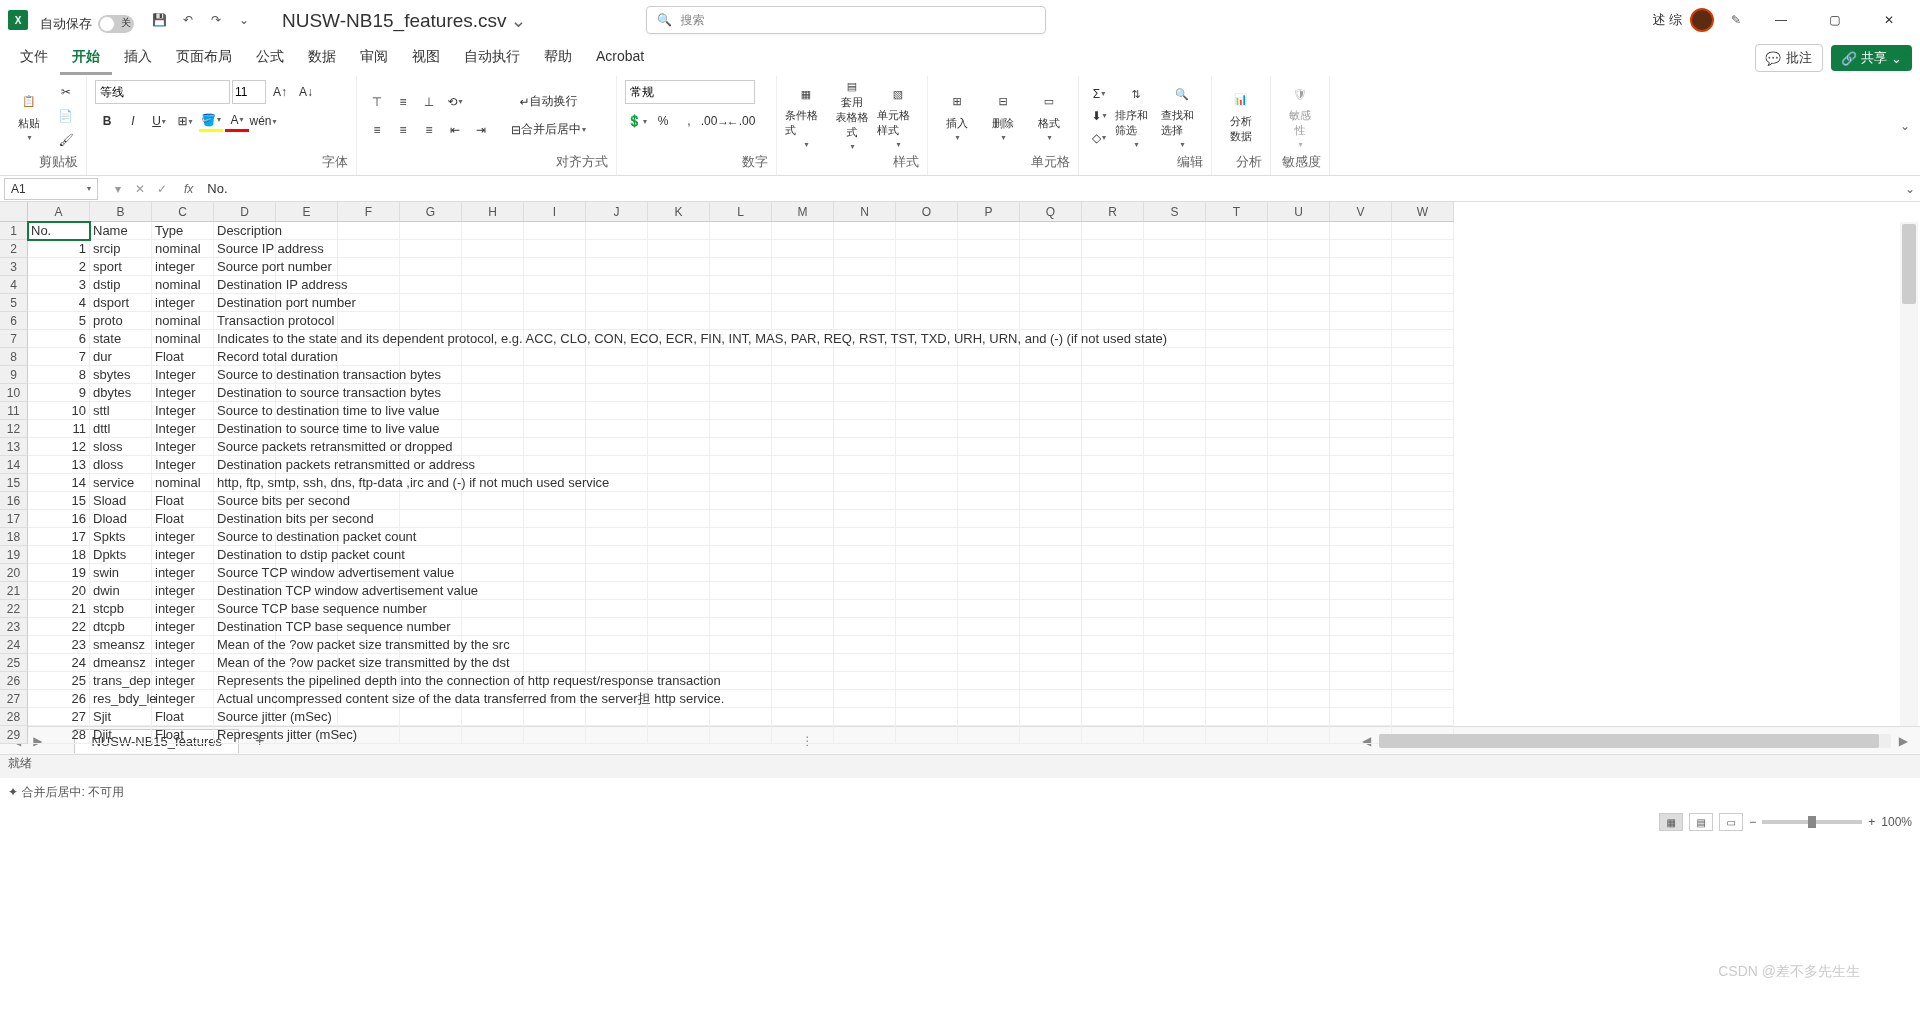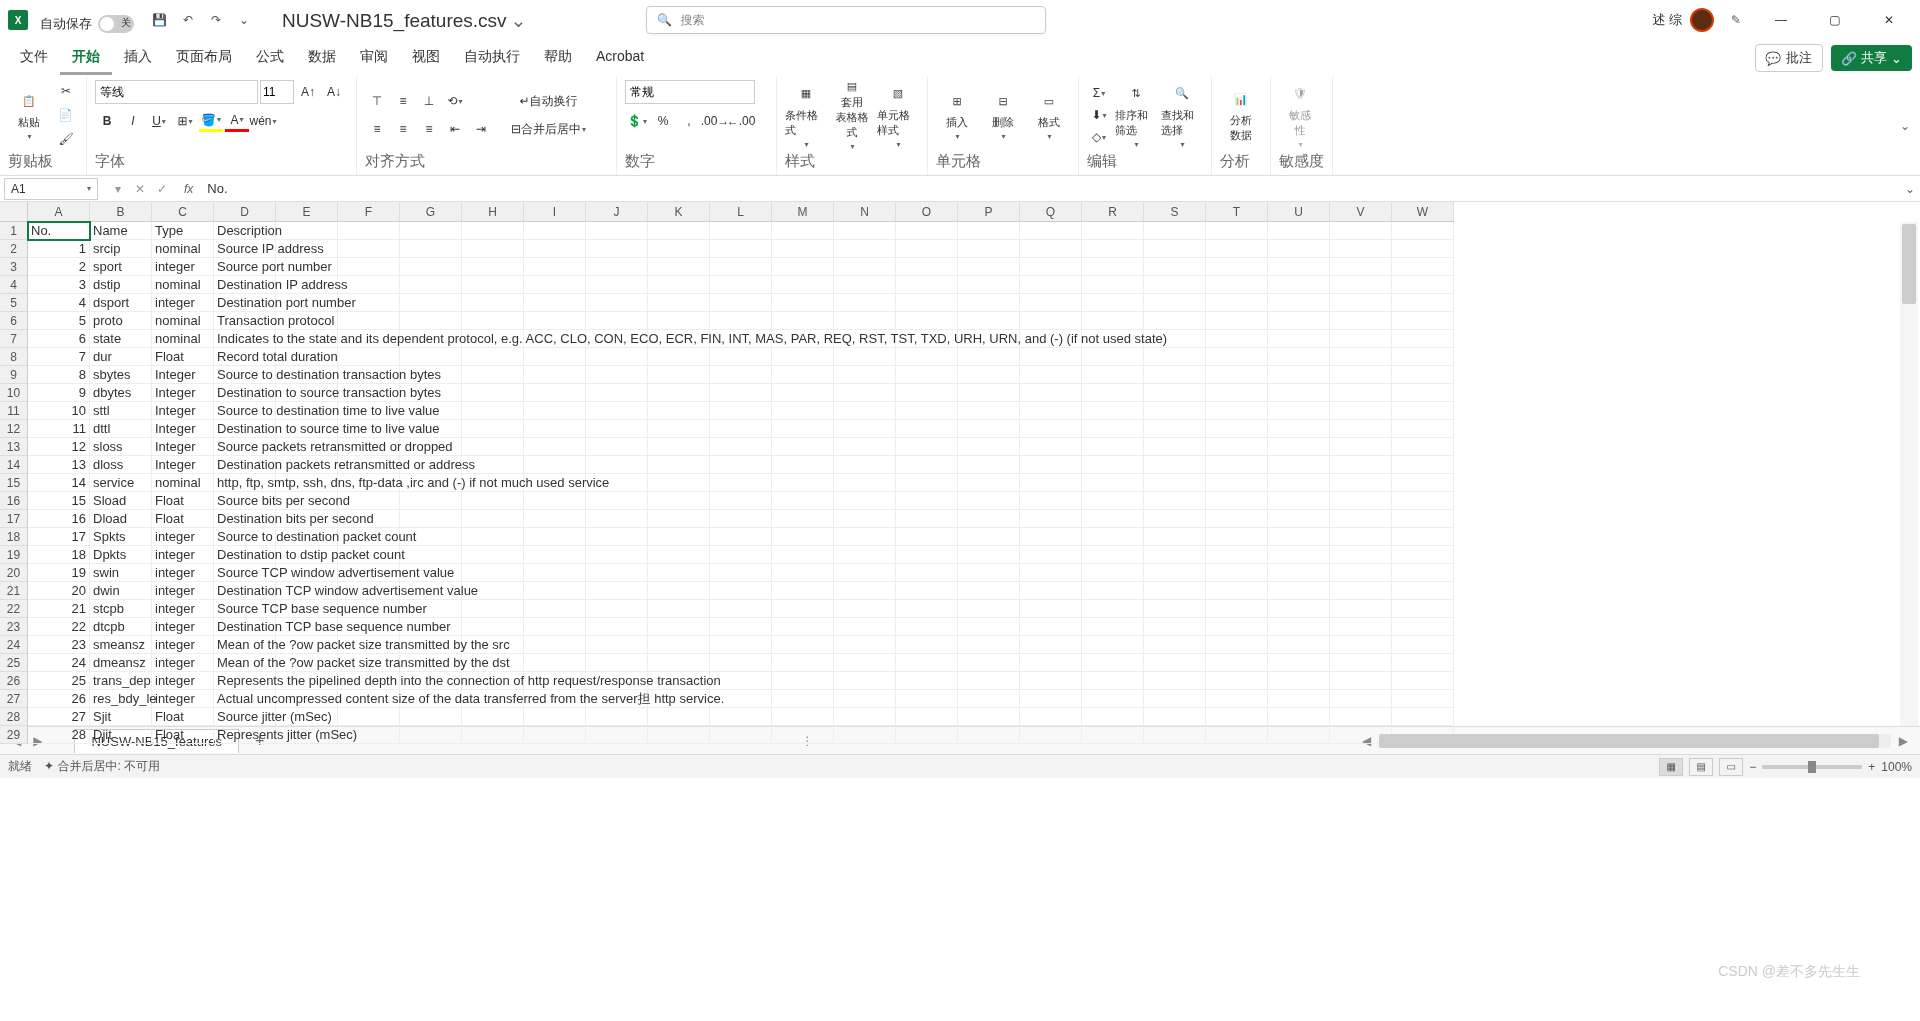--- a/index.html
+++ b/index.html
@@ -27,26 +27,26 @@
     .rtab { padding: 6px 12px; font-size: 14px; cursor: pointer; color: #333; }
     .rtab.active { border-bottom: 3px solid #a3a3a3; font-weight: 600; color: #107c41; }
     .ribbon-right { margin-left: auto; display: flex; gap: 8px; align-items: center; }
     .comments-btn { border: 1px solid #ccc; border-radius: 4px; padding: 4px 10px; font-size: 13px; display: flex; align-items: center; gap: 4px; cursor: pointer; }
     .share-btn { background: #107c41; color: #fff; border-radius: 4px; padding: 4px 10px; font-size: 13px; display: flex; align-items: center; gap: 4px; cursor: pointer; }
 
     
     .ribbon { display: flex; height: 100px; border-bottom: 1px solid #ddd; background: #fff; }
     .rgroup { display: flex; flex-direction: column; justify-content: space-between; border-right: 1px solid #eee; padding: 4px 8px 2px; }
     .rgroup-body { display: flex; align-items: center; gap: 4px; flex: 1; }
-    .rgroup-label { text-align: left; font-size: 15px; color: #666; padding: 2px 0; position: relative; }
+    .rgroup-label { text-align: right; font-size: 13px; color: #666; padding: 2px 0; position: relative; }
     .big-btn { display: flex; flex-direction: column; align-items: center; justify-content: center; width: 42px; height: 68px; cursor: pointer; gap: 2px; font-size: 11px; }
     .icon-box { width: 24px; height: 24px; display: flex; align-items: center; justify-content: center; color: #444; }
     .mini-col { display: flex; flex-direction: column; gap: 4px; }
     .mini-btn { width: 24px; height: 20px; display: flex; align-items: center; justify-content: center; cursor: pointer; font-size: 12px; }
-    .font-select { width: 163px; height: 24px; border: 1px solid #ccc; font-size: 12px; padding: 0 4px; }
+    .font-select { width: 135px; height: 24px; border: 1px solid #ccc; font-size: 12px; padding: 0 4px; }
     .size-select { width: 34px; height: 24px; border: 1px solid #ccc; font-size: 12px; padding: 0 2px; }
     .btn-row { display: flex; gap: 2px; align-items: center; }
     .fmt-btn { width: 24px; height: 22px; display: flex; align-items: center; justify-content: center; cursor: pointer; }
     .dd-arrow { font-size: 8px; color: #666; margin-left: 1px; }
     .number-select { width: 130px; height: 24px; border: 1px solid #ccc; font-size: 12px; padding: 0 4px; }
     .collapse-btn { margin-left: auto; padding: 0 10px; display: flex; align-items: center; cursor: pointer; color: #666; }
 
     
     .formula-row { display: flex; align-items: center; height: 26px; border-bottom: 1px solid #ddd; }
     .name-box { width: 94px; height: 22px; border: 1px solid #ccc; margin: 0 4px; padding: 0 6px; display: flex; align-items: center; justify-content: space-between; font-size: 12px; }
@@ -77,21 +77,21 @@
     .sheet-nav span { cursor: pointer; padding: 0 4px; }
     .sheet-tab { background: #fff; border: 1px solid #ccc; border-bottom: none; padding: 4px 16px; font-size: 13px; margin-left: 20px; cursor: pointer; }
     .sheet-add { margin-left: 16px; color: #666; cursor: pointer; font-size: 16px; }
     .hscroll-area { margin-left: auto; display: flex; align-items: center; width: 570px; padding: 0 8px; gap: 4px; }
     .hscroll-track { flex: 1; height: 14px; background: #eee; border-radius: 2px; position: relative; }
     .hscroll-thumb { position: absolute; left: 0; width: 500px; height: 14px; background: #ccc; border-radius: 2px; }
     .hscroll-arr { color: #888; cursor: pointer; padding: 0 4px; }
     .sb-dots { color: #888; padding: 0 6px; cursor: pointer; }
 
     
-    .status-bar { display: flex; align-items: center; height: 24px; background: #f3f3f3; border-top: 1px solid #ddd; padding: 0 8px; font-size: 12px; color: #555; gap: 12px; }
+    .status-bar { display: flex; align-items: flex-start; height: 24px; background: #f3f3f3; border-top: 1px solid #ddd; padding: 0 8px; font-size: 12px; color: #555; gap: 12px; flex-direction: column; }
     .status-right { margin-left: auto; display: flex; align-items: center; gap: 6px; }
     .view-btn { width: 24px; height: 18px; border: 1px solid #ccc; display: flex; align-items: center; justify-content: center; cursor: pointer; font-size: 10px; }
     .view-btn.active { background: #ddd; }
     .zoom-slider { width: 100px; height: 4px; background: #ccc; position: relative; }
     .zoom-slider::after { content: ""; width: 8px; height: 12px; background: #888; position: absolute; left: 46px; top: -4px; }
 
     
     .watermark { position: absolute; right: 60px; bottom: 40px; color: rgba(150,150,150,.5); font-size: 14px; pointer-events: none; }
 
     

